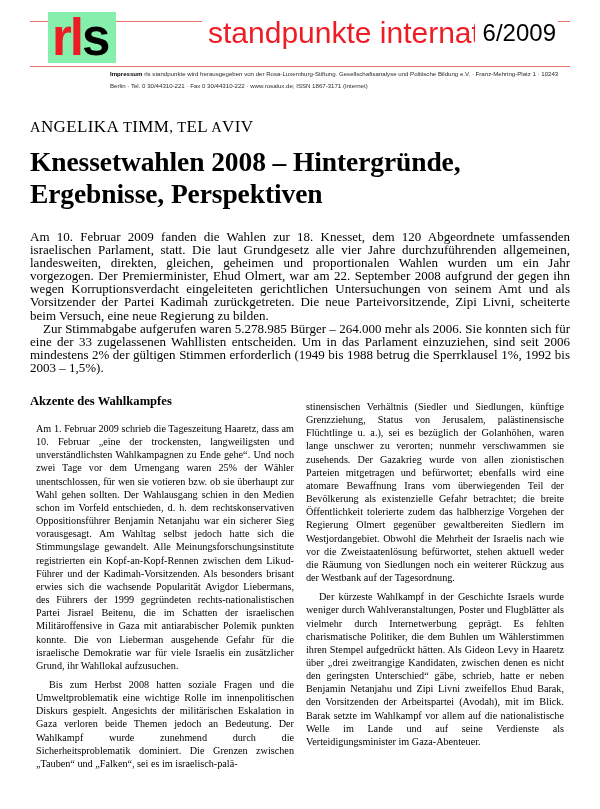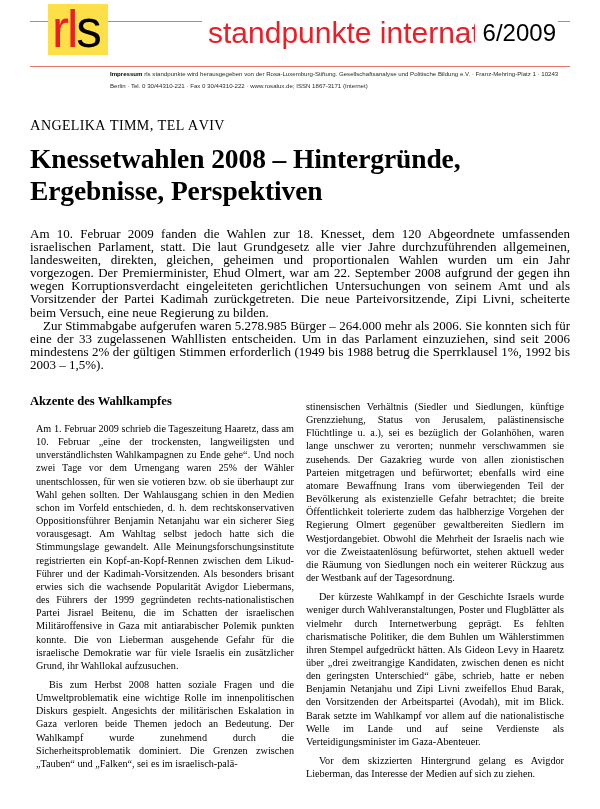--- a/index.html
+++ b/index.html
@@ -33,27 +33,27 @@
     right: 0;
     height: 1px;
     background: #e8736b;
   }
   .rule-top { top: 21px; }
   .rule-bottom { top: 66px; }
 
   .logo {
     position: absolute;
     left: 18px;
-    top: 4px;
+    top: 12px;
     font-family: "Liberation Sans", sans-serif;
-    font-weight: normal;
+    font-weight: bold;
     font-size: 51px;
     line-height: 51px;
     letter-spacing: -2px;
-    background: #fde047;
+    background: #86efac;
     padding: 0 8px 0 4px;
     z-index: 3;
   }
   .logo .red { color: #ee1c25; }
   .logo .blk { color: #000000; }
 
   .mast-title {
     position: absolute;
     left: 172px;
     top: 16px;
@@ -91,21 +91,21 @@
   .impressum b { font-weight: bold; color: #000; }
 
   
   .titleblock { margin: 26px 30px 0 30px; }
   .byline {
     font-family: "Liberation Serif", serif;
     font-size: 14.5px;
     letter-spacing: 0.4px;
     margin-bottom: 9px;
   }
-  .byline .sc { font-size: 14px; text-align: center; }
+  .byline .sc { font-size: 17px; text-align: center; }
   .headline {
     font-family: "Liberation Serif", serif;
     font-weight: bold;
     font-size: 27.5px;
     line-height: 32px;
     letter-spacing: -0.1px;
     margin: 0;
   }
 
   
@@ -176,18 +176,17 @@
 
     <div class="col">
       <h2 class="section-head">Akzente des Wahlkampfes</h2>
       <p>Am 1. Februar 2009 schrieb die Tageszeitung Haaretz, dass am 10. Februar „eine der trockensten, langweiligsten und unverständlichsten Wahlkampagnen zu Ende gehe“. Und noch zwei Tage vor dem Urnengang waren 25% der Wähler unentschlossen, für wen sie votieren bzw. ob sie überhaupt zur Wahl gehen sollten. Der Wahlausgang schien in den Medien schon im Vorfeld entschieden, d. h. dem rechtskonservativen Oppositionsführer Benjamin Netanjahu war ein sicherer Sieg vorausgesagt. Am Wahltag selbst jedoch hatte sich die Stimmungslage gewandelt. Alle Meinungsforschungsinstitute registrierten ein Kopf-an-Kopf-Rennen zwischen dem Likud-Führer und der Kadimah-Vorsitzenden. Als besonders brisant erwies sich die wachsende Popularität Avigdor Liebermans, des Führers der 1999 gegründeten rechts-nationalistischen Partei Jisrael Beitenu, die im Schatten der israelischen Militäroffensive in Gaza mit antiarabischer Polemik punkten konnte. Die von Lieberman ausgehende Gefahr für die israelische Demokratie war für viele Israelis ein zusätzlicher Grund, ihr Wahllokal aufzusuchen.</p>
       <p class="indent">Bis zum Herbst 2008 hatten soziale Fragen und die Umweltproblematik eine wichtige Rolle im innenpolitischen Diskurs gespielt. Angesichts der militärischen Eskalation in Gaza verloren beide Themen jedoch an Bedeutung. Der Wahlkampf wurde zunehmend durch die Sicherheitsproblematik dominiert. Die Grenzen zwischen „Tauben“ und „Falken“, sei es im israelisch-palä-</p>
     </div>
 
     <div class="col">
       <p>stinensischen Verhältnis (Siedler und Siedlungen, künftige Grenzziehung, Status von Jerusalem, palästinensische Flüchtlinge u. a.), sei es bezüglich der Golanhöhen, waren lange unschwer zu verorten; nunmehr verschwammen sie zusehends. Der Gazakrieg wurde von allen zionistischen Parteien mitgetragen und befürwortet; ebenfalls wird eine atomare Bewaffnung Irans vom überwiegenden Teil der Bevölkerung als existenzielle Gefahr betrachtet; die breite Öffentlichkeit tolerierte zudem das halbherzige Vorgehen der Regierung Olmert gegenüber gewaltbereiten Siedlern im Westjordangebiet. Obwohl die Mehrheit der Israelis nach wie vor die Zweistaatenlösung befürwortet, stehen aktuell weder die Räumung von Siedlungen noch ein weiterer Rückzug aus der Westbank auf der Tagesordnung.</p>
       <p class="indent">Der kürzeste Wahlkampf in der Geschichte Israels wurde weniger durch Wahlveranstaltungen, Poster und Flugblätter als vielmehr durch Internetwerbung geprägt. Es fehlten charismatische Politiker, die dem Buhlen um Wählerstimmen ihren Stempel aufgedrückt hätten. Als Gideon Levy in Haaretz über „drei zweitrangige Kandidaten, zwischen denen es nicht den geringsten Unterschied“ gäbe, schrieb, hatte er neben Benjamin Netanjahu und Zipi Livni zweifellos Ehud Barak, den Vorsitzenden der Arbeitspartei (Avodah), mit im Blick. Barak setzte im Wahlkampf vor allem auf die nationalistische Welle im Lande und auf seine Verdienste als Verteidigungsminister im Gaza-Abenteuer.</p>
-      <p class="indent">Vor dem skizzierten Hintergrund gelang es Avigdor Lieberman, das Interesse der Medien auf sich zu ziehen.</p>
     </div>
 
   </div>
 
 </div>
 
 </body></html>

